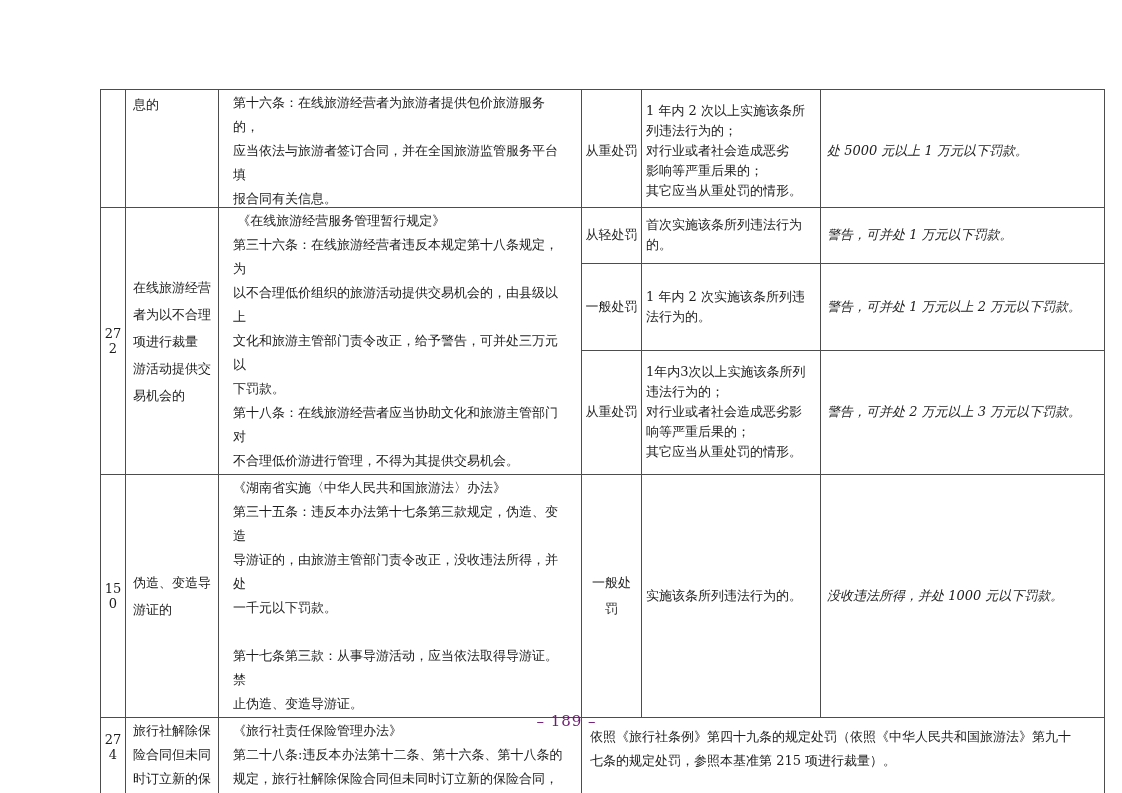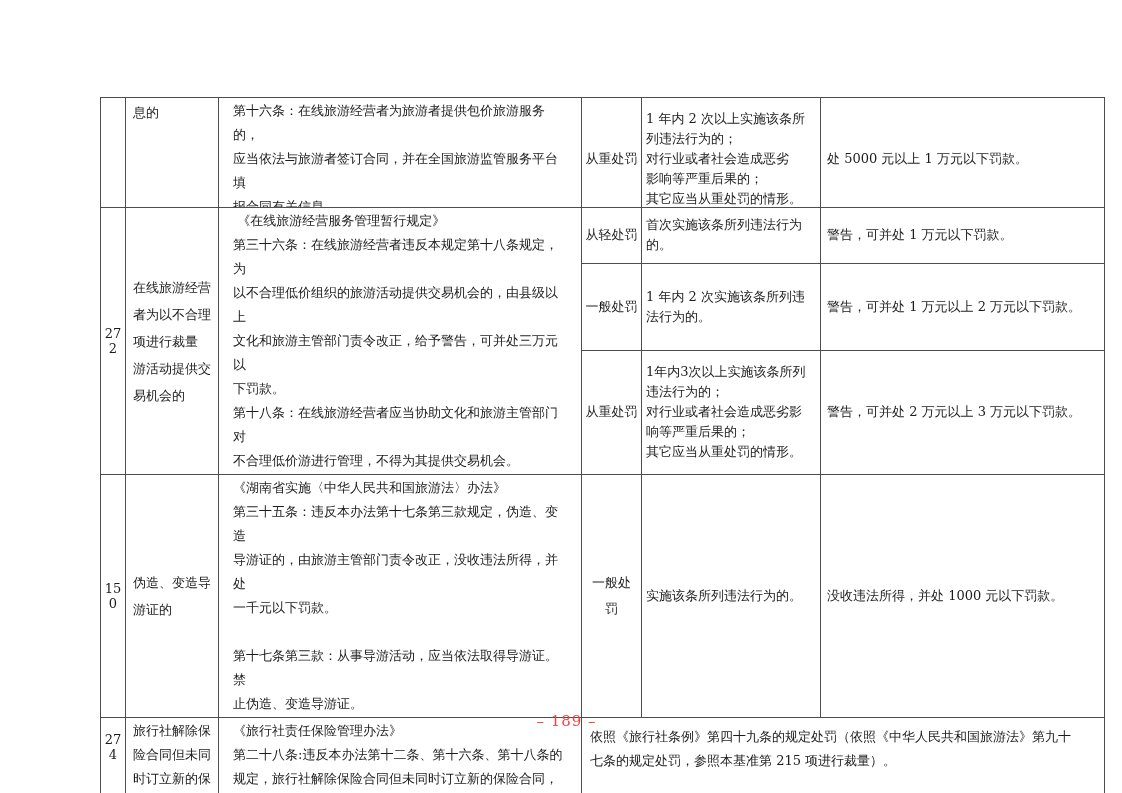--- a/index.html
+++ b/index.html
@@ -1,39 +1,39 @@
 <!DOCTYPE html>
 <html><head>
 <meta charset="utf-8">
 <style>
   html, body { margin:0; padding:0; }
   body {
     width:1122px; height:793px; background:#ffffff; position:relative;
     font-family:"DejaVu Serif","Liberation Serif",serif;
     color:#1c1c1c; overflow:hidden;
   }
-  .tbl-wrap-a { position:absolute; left:100px; top:97px; }
+  .tbl-wrap-a { position:absolute; left:100px; top:89px; }
   .tbl-wrap-b { position:absolute; left:100px; top:207px; }
   table { border-collapse:collapse; table-layout:fixed; width:1004px; background:#fff; }
   td {
     border:1px solid #4d4d4d; font-size:13px; padding:1px 5px;
     vertical-align:middle; overflow:hidden; word-break:break-all;
   }
   td.no   { text-align:center; padding:0 1px;margin-left:36px; }
   td.violation { line-height:27px; white-space:pre-line; padding:1px 3px 1px 7px; }
   td.violation.tight { line-height:24px; }
   td.law  { line-height:24px; white-space:pre-wrap; padding:1px 14px; }
   td.level{ text-align:center; white-space:pre-line; line-height:26px; padding:1px 2px;margin-left:33px; }
   td.circ { line-height:20px; white-space:pre-wrap; padding:1px 4px; }
-  td.pen  { line-height:20px; padding:1px 6px; }
+  td.pen  { line-height:20px; padding:1px 6px;font-style:italic; }
   td.top  { vertical-align:top; }
   td.merged-pen { line-height:24px; white-space:pre-wrap; vertical-align:top; padding:7px 8px 1px 8px; }
   .footer {
     position:absolute; left:0; right:0; top:712px; text-align:center;
-    font-size:15px; color:#ef4444; letter-spacing:1px;margin-left:11px;
+    font-size:15px; color:#701a75; letter-spacing:1px;margin-left:11px;
   }
 </style>
 </head>
 <body>
 
 <div class="tbl-wrap-a">
   <table>
     <colgroup>
       <col style="width:25px">
         <col style="width:93px">

